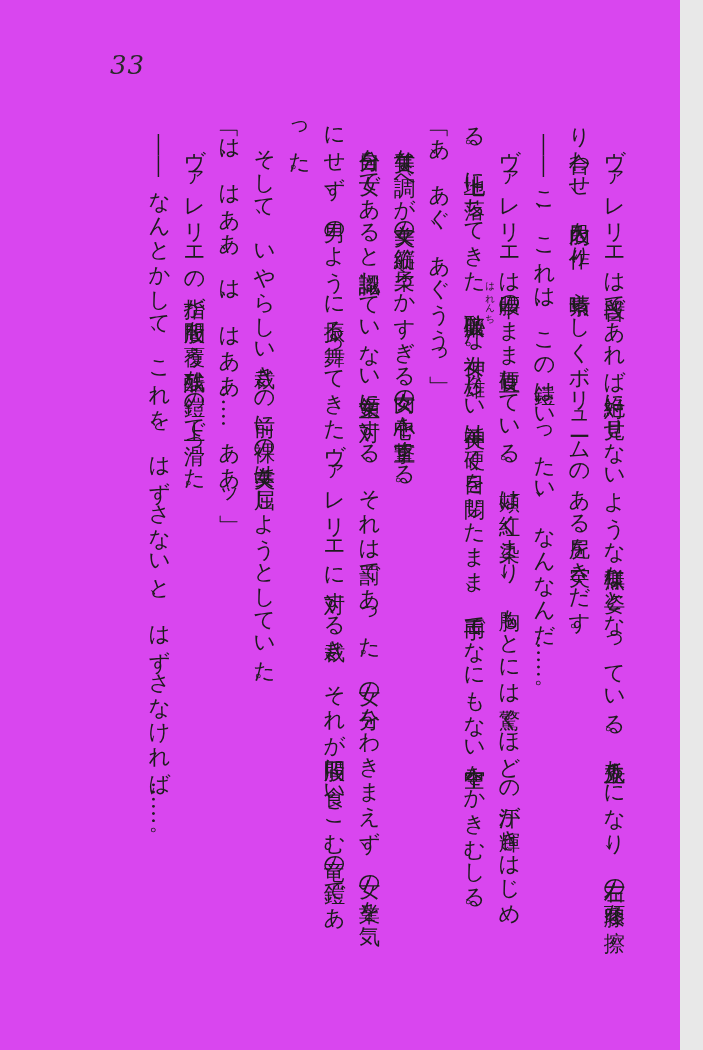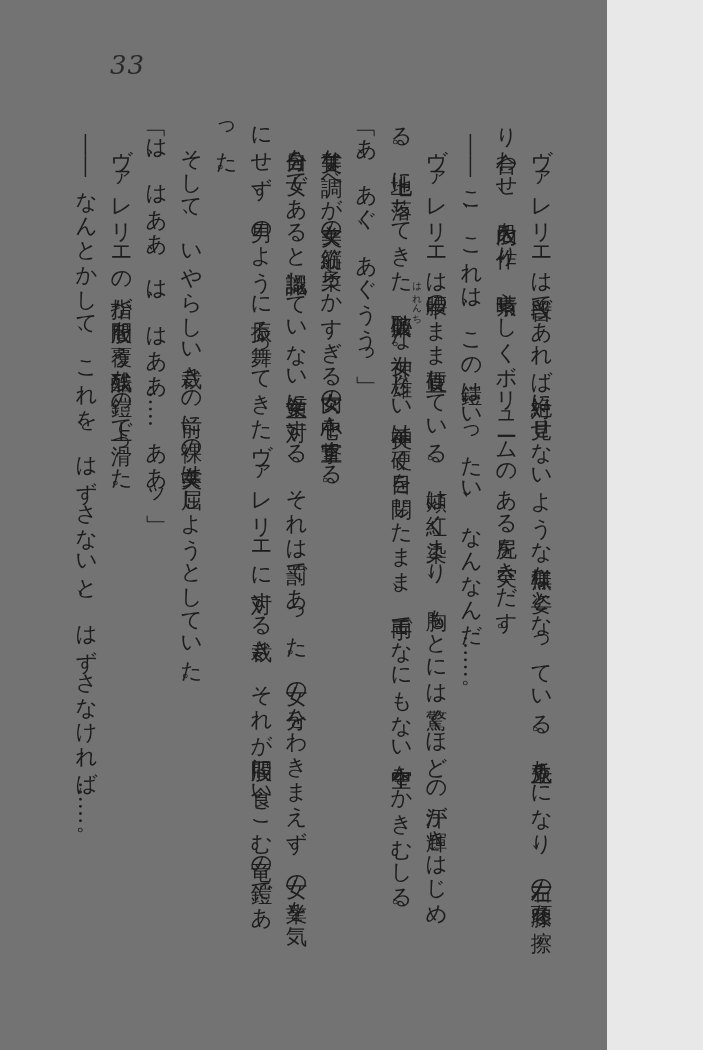--- a/index.html
+++ b/index.html
@@ -2,23 +2,23 @@
 <html lang="ja"><head>
 <meta charset="utf-8">
 <style>
   html, body {
     margin: 0;
     padding: 0;
     background: #e8e8e8;
   }
   .page {
     position: relative;
-    width: 607px;
+    width: 680px;
     height: 1050px;
-    background: #737373;
+    background: #d946ef;
     overflow: hidden;
     font-family: "DejaVu Serif", "Liberation Serif", serif;
   }
   .page-number {
     position: absolute;
     top: 50px;
     left: 110px;
     font-family: "DejaVu Serif", "Liberation Serif", serif;
     font-style: italic;
     font-size: 26px;

